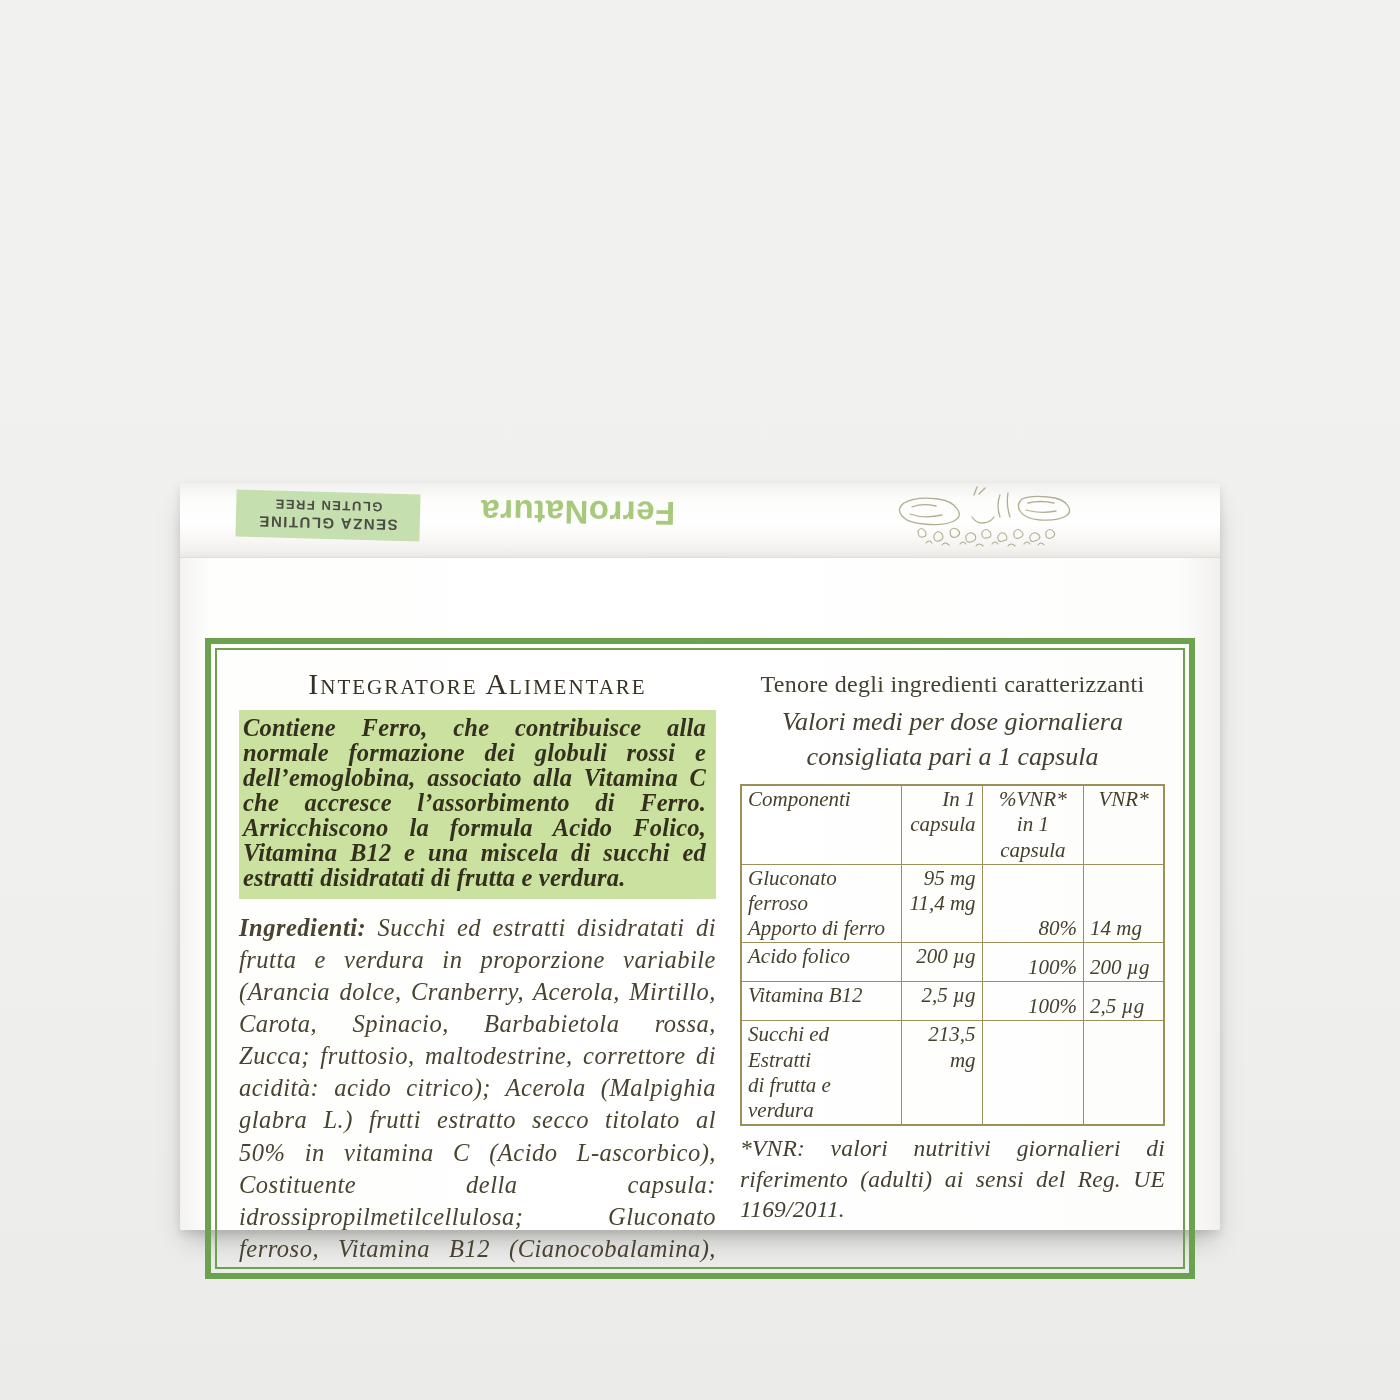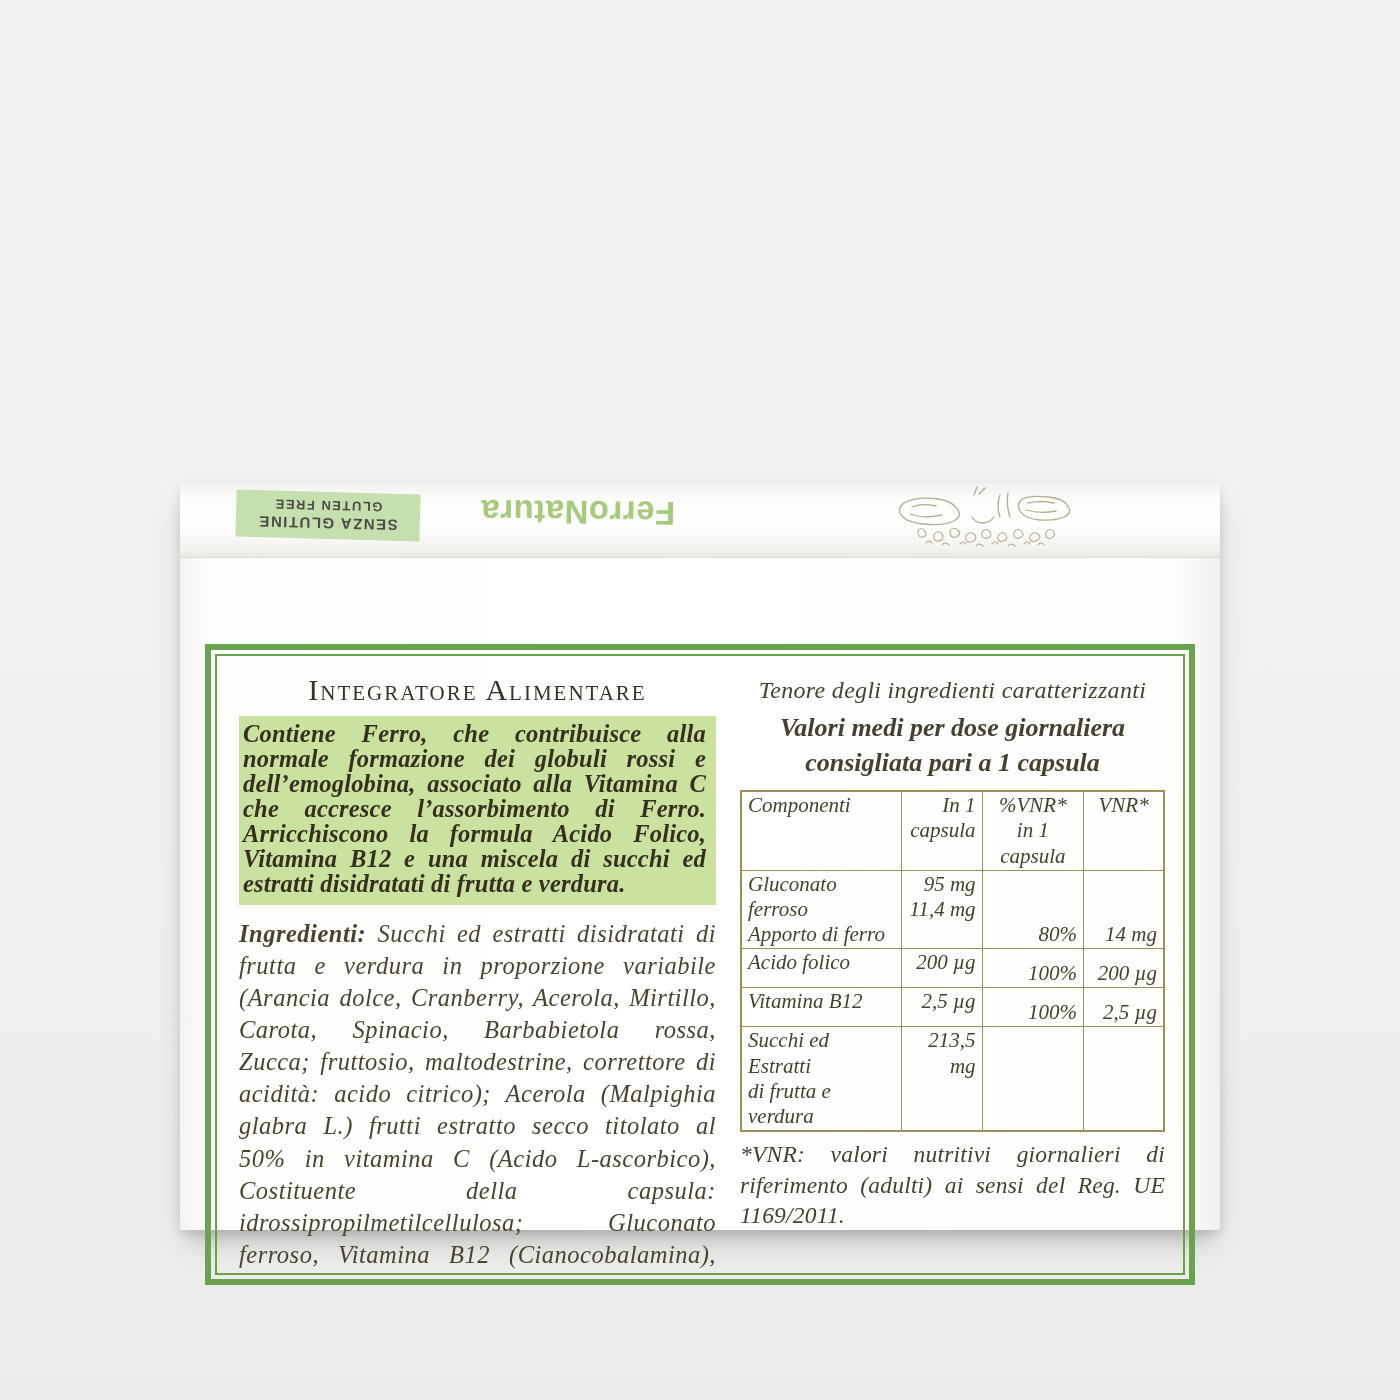--- a/index.html
+++ b/index.html
@@ -40,21 +40,21 @@
   .gluten-badge .l2 { font-size:13px; margin-top:2px; }
   .brand-wordmark {
     position:absolute; left:272px; top:10px; width:252px; text-align:center;
     transform:rotate(180.6deg);
     font-family:"Liberation Sans","DejaVu Sans",sans-serif;
     font-weight:bold; font-size:33px; letter-spacing:.5px; color:#a6c97b;
   }
   .brand-illustration { position:absolute; left:696px; top:-2px; opacity:.75; }
   
   .frame {
-    position:absolute; left:25px; top:86px; width:990px; height:641px;
+    position:absolute; left:25px; top:80px; width:990px; height:641px;
     box-sizing:border-box; border:6px solid #6ba24f;
   }
   .frame-inner {
     position:absolute; left:4px; top:4px; right:4px; bottom:4px;
     box-sizing:border-box; border:2px solid #6ba24f;
     padding:15px 18px 0 22px;
     display:flex; gap:24px;
     color:#45402f;
     overflow:hidden;
   }
@@ -69,39 +69,39 @@
     margin-top:9px; background:#cbe19f; padding:5px 10px 9px 4px;
     font-style:italic; font-weight:bold; font-size:24.5px; line-height:1.02;
     text-align:justify; color:#34301d; letter-spacing:.2px;
   }
   .para {
     margin-top:13px; font-style:italic; font-size:24.5px; line-height:1.31;
     text-align:justify; letter-spacing:.5px; word-spacing:2.5px; color:#49432f;
   }
   .para .plabel { font-weight:bold; }
   
-  .nut-subtitle { font-style:italic; font-size:24px; text-align:center; margin-top:6px; letter-spacing:.3px; }
-  .nut-title { font-style:italic; font-weight:bold; font-size:26px; line-height:1.35; text-align:center; margin-top:6px; }
+  .nut-subtitle { font-size:24px; text-align:center; margin-top:6px; letter-spacing:.3px; }
+  .nut-title { font-style:italic; font-weight:normal; font-size:26px; line-height:1.35; text-align:center; margin-top:6px; }
   table.nutrition {
     margin-top:10px; width:100%; border-collapse:collapse;
     font-style:italic; font-size:21px; color:#46412d;
     border:2px solid #9b9158;
   }
   table.nutrition th, table.nutrition td {
     border:1.5px solid #9b9158; padding:1px 6px; font-weight:normal;
     line-height:1.2;
   }
   th.h-comp { width:38%; text-align:left; vertical-align:top; padding-top:4px; height:70px; }
   th.h-amt  { width:19%; text-align:right; vertical-align:top; padding-top:4px; }
   th.h-pct  { width:24%; text-align:center; vertical-align:top; padding-top:4px;margin-left:48px; }
   th.h-vnr  { width:19%; text-align:center; vertical-align:top; padding-top:4px; }
   td.c-comp { text-align:left;  vertical-align:top; }
   td.c-amt  { text-align:right; vertical-align:top; }
   td.c-pct  { text-align:right; vertical-align:bottom; padding-bottom:3px; }
-  td.c-vnr  { text-align:right; vertical-align:bottom; padding-bottom:3px; padding-right:8px; }
+  td.c-vnr  { text-align:left; vertical-align:bottom; padding-bottom:3px; padding-right:8px; }
   tr.r-tall td { height:58px; }
   tr.r-mid  td { height:50px; }
   tr.r-thin td { height:36px; }
   .cellline { display:block; }
   .condensed { display:inline-block; transform:scaleX(.8); transform-origin:left center; white-space:nowrap; }
   .footnote { margin-top:7px; font-style:italic; font-size:23.5px; line-height:1.3; text-align:justify; letter-spacing:.2px; }
 </style>
 </head>
 <body>
 

